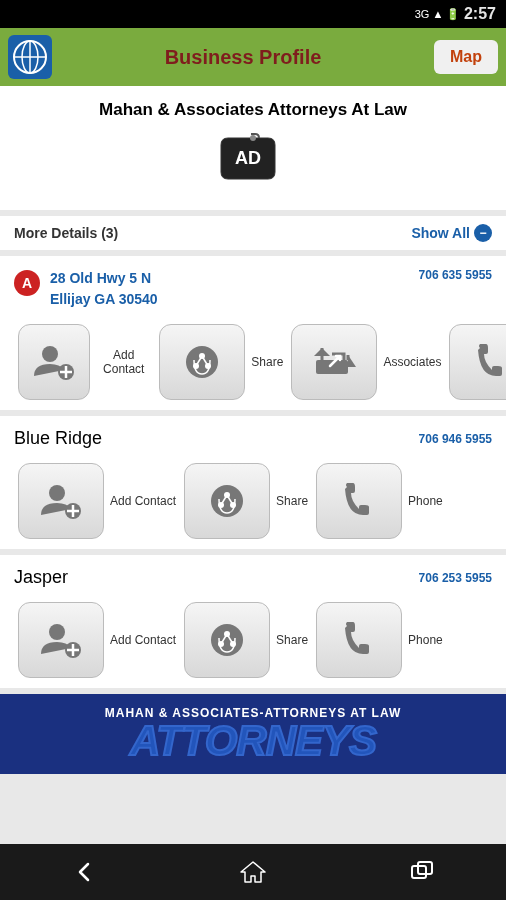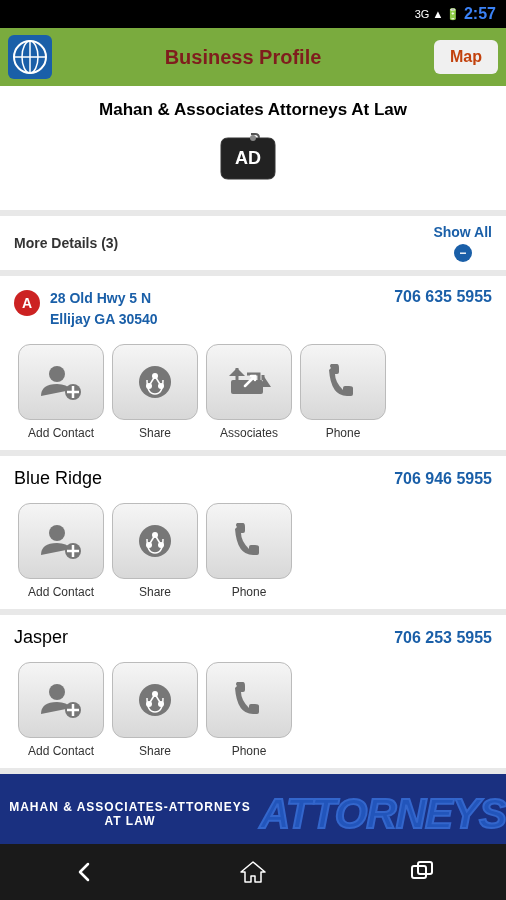--- a/index.html
+++ b/index.html
@@ -16,21 +16,21 @@
     .status-bar {
       background: #000;
       height: 28px;
       display: flex;
       align-items: center;
       justify-content: flex-end;
       padding-right: 10px;
       gap: 4px;
     }
     .status-bar-text {
-      color: #3b82f6;
+      color: #e5e5e5;
       font-size: 16px;
       font-weight: bold;
     }
     .status-icons {
       color: #fff;
       font-size: 12px;
       display: flex;
       align-items: center;
       gap: 3px;
     }
@@ -110,21 +110,20 @@
       font-size: 14px;
       font-weight: bold;
     }
     .show-all {
       color: #1a5fa8;
       font-size: 14px;
       font-weight: bold;
       display: flex;
       align-items: center;
       gap: 4px;
-      flex-direction: column;
     }
     .show-all-circle {
       background: #1a5fa8;
       color: #fff;
       border-radius: 50%;
       width: 18px;
       height: 18px;
       display: flex;
       align-items: center;
       justify-content: center;
@@ -163,35 +162,34 @@
       margin-top: 2px;
     }
     .address-text {
       color: #1a5fa8;
       font-size: 14px;
       font-weight: bold;
       line-height: 1.5;
     }
     .phone-number {
       color: #1a5fa8;
-      font-size: 16px;
+      font-size: 12px;
       font-weight: bold;
       white-space: nowrap;
     }
 
     
     .action-buttons {
       display: flex;
       gap: 8px;
       justify-content: flex-start;
       padding: 0 4px;
     }
     .action-btn {
       display: flex;
-      flex-direction: column;
       align-items: center;
       gap: 6px;
       cursor: pointer;
     }
     .action-btn-icon {
       width: 86px;
       height: 76px;
       background: linear-gradient(180deg, #f5f5f5 0%, #d8d8d8 100%);
       border-radius: 12px;
       display: flex;
@@ -259,21 +257,21 @@
       height: 80px;
       display: flex;
       align-items: center;
       justify-content: center;
     }
     .banner-bg {
       width: 100%;
       height: 100%;
       background: #1a3080;
       display: flex;
-      flex-direction: row;
+      flex-direction: column;
       align-items: center;
       justify-content: center;
       overflow: hidden;
     }
     .banner-top-text {
       color: #fff;
       font-size: 12px;
       font-weight: bold;
       letter-spacing: 1px;
       text-align: center;

